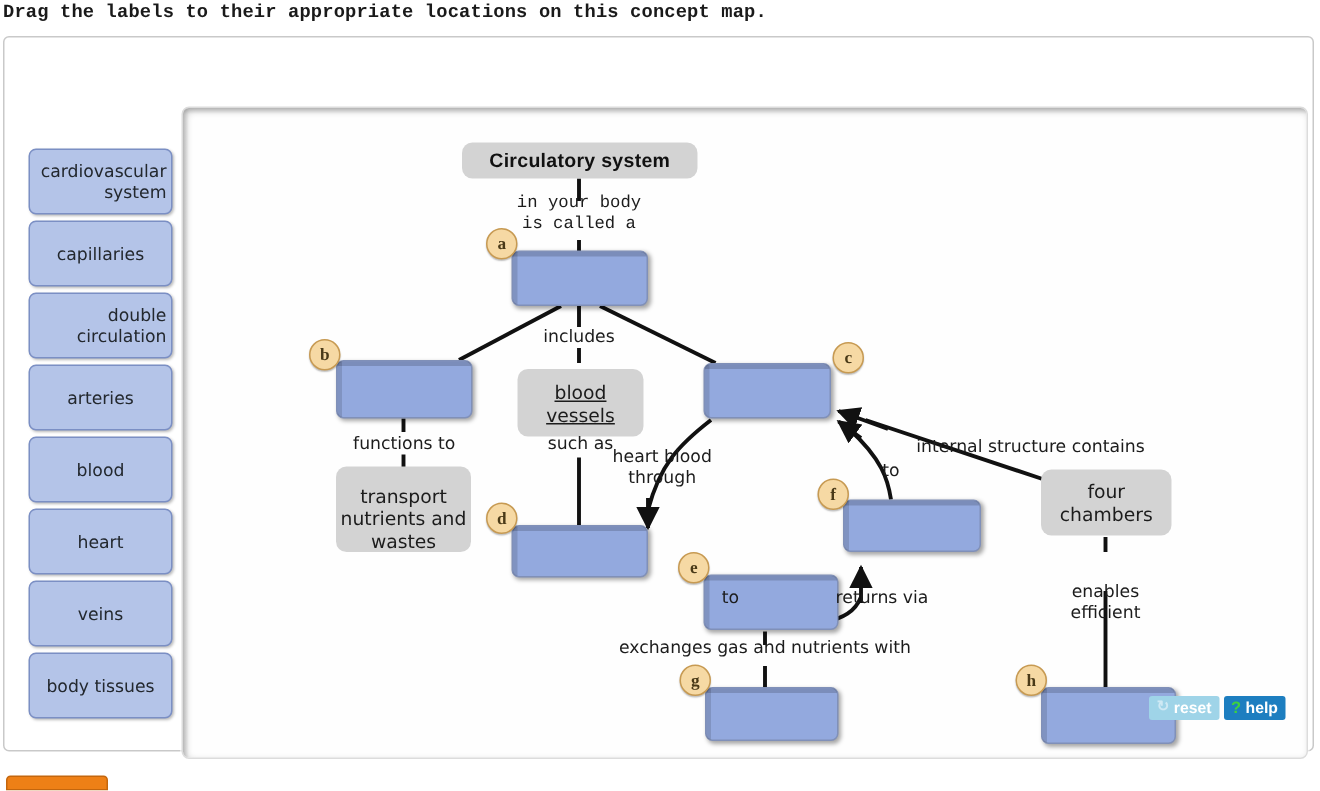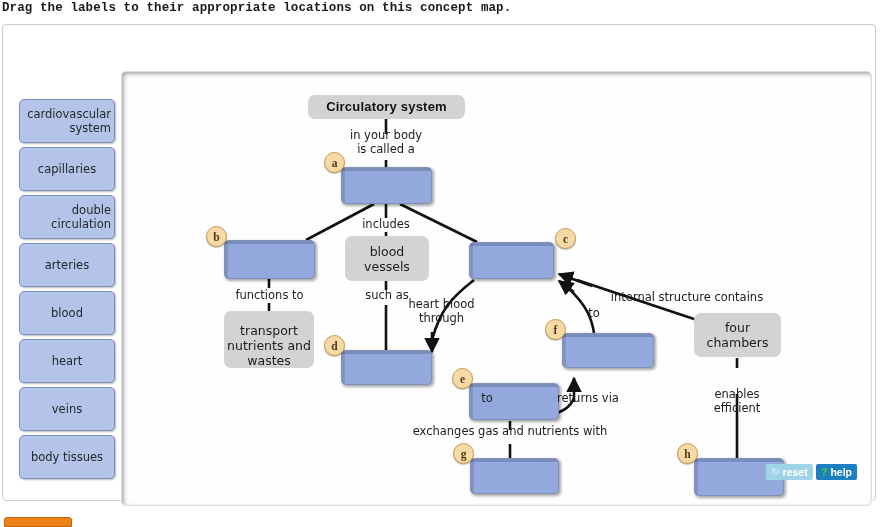--- a/index.html
+++ b/index.html
@@ -276,21 +276,21 @@
 
           <line x1="615" y1="286" x2="615" y2="296"></line>
           <line x1="615" y1="322" x2="615" y2="386"></line>
         </g>
       </svg>
 
       <div class="node node-title" style="left:186px; top:23px; width:157px; height:24px;">
         <span>Circulatory system</span>
       </div>
 
-      <div class="link-text" style="left:214px; top:57px; width:100px;">in your body
+      <div class="link-text" style="left:214px; top:57px; width:100px;font-family:Liberation Mono, monospace;">in your body
 is called a</div>
 
       <div class="link-text" style="left:224px; top:146px; width:80px;">includes</div>
 
       <div class="link-text" style="left:100px; top:217px; width:95px;">functions to</div>
 
       <div class="link-text" style="left:230px; top:217px; width:70px;">such as</div>
 
       <div class="link-text" style="left:272px; top:226px; width:95px;">heart blood
 through</div>
@@ -301,21 +301,21 @@
 
       <div class="link-text" style="left:353px; top:320px; width:24px;">to</div>
 
       <div class="link-text" style="left:430px; top:320px; width:72px;">returns via</div>
 
       <div class="link-text" style="left:280px; top:353px; width:216px;">exchanges gas and nutrients with</div>
 
       <div class="link-text" style="left:575px; top:316px; width:80px;">enables
 efficient</div>
 
-      <div class="node node-fixed" style="left:223px; top:164px; width:84px; height:45px;">
+      <div class="node node-fixed" style="left:223px; top:174px; width:84px; height:45px;text-decoration:underline;">
         <span>blood vessels</span>
       </div>
 
       <div class="node node-fixed" style="left:102px; top:239px; width:90px; height:57px;align-items:flex-end;">
         <span>transport nutrients and wastes</span>
       </div>
 
       <div class="node node-fixed" style="left:572px; top:241px; width:87px; height:44px;">
         <span>four chambers</span>
       </div>

